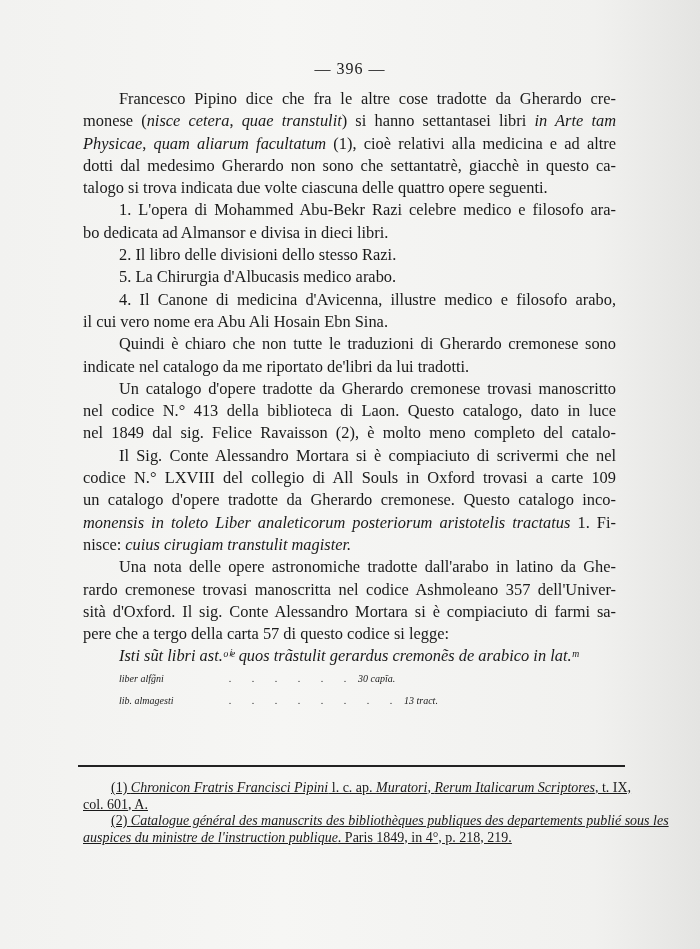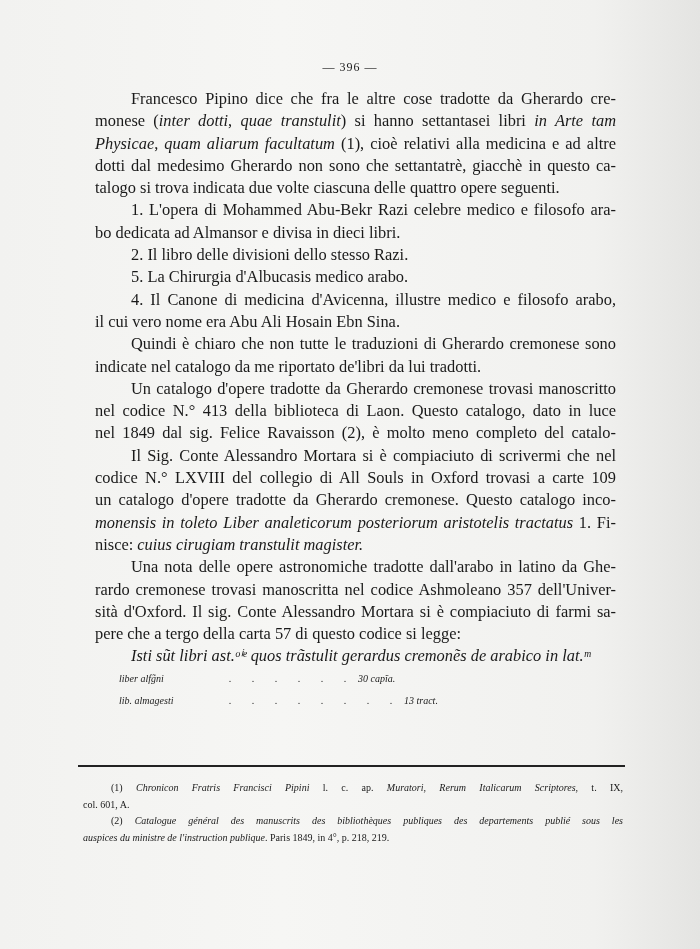--- a/index.html
+++ b/index.html
@@ -9,58 +9,58 @@
     font-family: "DejaVu Serif", "Liberation Serif", serif;
     color: #1a1a1a;
     position: relative;
   }
   .page {
     position: absolute; left: 0; top: 0; width: 700px; height: 949px;
     background: linear-gradient(90deg, #f2f2f0 0%, #f6f6f4 40%, #f1f1ef 85%, #e4e4e2 100%);
   }
   .folio {
     position: absolute; top: 60px; left: 0; width: 700px; text-align: center;
-    font-family: "Liberation Serif", serif; font-size: 12px; letter-spacing: 1px;
+    font-family: "Liberation Serif", serif; font-size: 16px; letter-spacing: 1px;
   }
   .body {
     position: absolute; left: 83px; top: 88px; width: 533px;
     font-family: "Liberation Serif", serif; font-size: 16.4px; line-height: 22.3px;
     text-align: justify;
   }
-  .line { display: block; white-space: nowrap; text-align: justify; text-align-last: justify; height: 22.3px; margin-left: 12px; }
+  .line { display: block; white-space: nowrap; text-align: justify; text-align-last: justify; height: 22.3px; }
   .line.last { text-align-last: left; }
   .ind { padding-left: 36px; }
   .it { font-style: italic; }
   .catalog {
     font-family: Liberation Serif, serif; font-size: 10px; line-height: 22.3px;
   }
   .cat-row { display: block; padding-left: 36px; white-space: nowrap; height: 22.3px; font-style: italic; }
   .cat-name { display: inline-block; width: 110px; }
   .cat-dots { display: inline-block; letter-spacing: 9px; }
   .rule {
     position: absolute; left: 78px; top: 765px; width: 547px; height: 2px; background: #222;
   }
   .notes {
     position: absolute; left: 83px; top: 780px; width: 540px;
-    font-family: "Liberation Serif", serif; font-size: 10px; line-height: 16.5px;
+    font-family: "Liberation Serif", serif; font-size: 14px; line-height: 16.5px; text-decoration: underline;
   }
   .note-line { display: block; white-space: nowrap; text-align: justify; text-align-last: justify; height: 16.5px; }
   .note-line.last { text-align-last: left; }
   .note-ind { padding-left: 28px; }
 </style>
 </head>
 <body>
 
 <div class="page">
   <div class="folio">— 396 —</div>
 
   <div class="body">
     <div id="body-lines">
         <span class="line ind"><span>Francesco Pipino dice che fra le altre cose tradotte da Gherardo cre-</span></span>
-        <span class="line"><span>monese (</span><span class="it">inter dotti</span><span>, </span><span class="it">quae transtulit</span><span>) si hanno settantasei libri </span><span class="it">in Arte tam</span></span>
+        <span class="line"><span>monese (</span><span class="it">nisce cetera</span><span>, </span><span class="it">quae transtulit</span><span>) si hanno settantasei libri </span><span class="it">in Arte tam</span></span>
         <span class="line"><span class="it">Physicae</span><span>, </span><span class="it">quam aliarum facultatum</span><span> (1), cioè relativi alla medicina e ad altre</span></span>
         <span class="line"><span>dotti dal medesimo Gherardo non sono che settantatrè, giacchè in questo ca-</span></span>
         <span class="line last"><span>talogo si trova indicata due volte ciascuna delle quattro opere seguenti.</span></span>
         <span class="line ind"><span>1. L'opera di Mohammed Abu-Bekr Razi celebre medico e filosofo ara-</span></span>
         <span class="line last"><span>bo dedicata ad Almansor e divisa in dieci libri.</span></span>
         <span class="line last ind"><span>2. Il libro delle divisioni dello stesso Razi.</span></span>
         <span class="line last ind"><span>5. La Chirurgia d'Albucasis medico arabo.</span></span>
         <span class="line ind"><span>4. Il Canone di medicina d'Avicenna, illustre medico e filosofo arabo,</span></span>
         <span class="line last"><span>il cui vero nome era Abu Ali Hosain Ebn Sina.</span></span>
         <span class="line ind"><span>Quindi è chiaro che non tutte le traduzioni di Gherardo cremonese sono</span></span>

